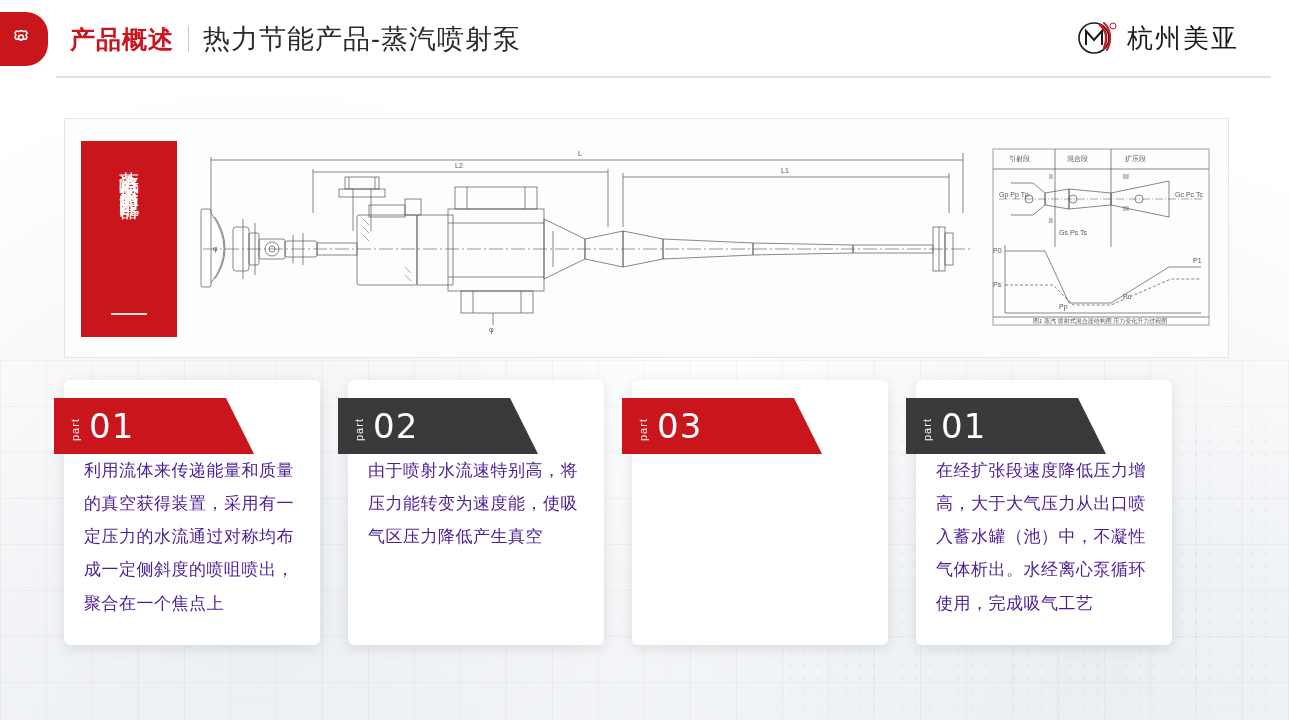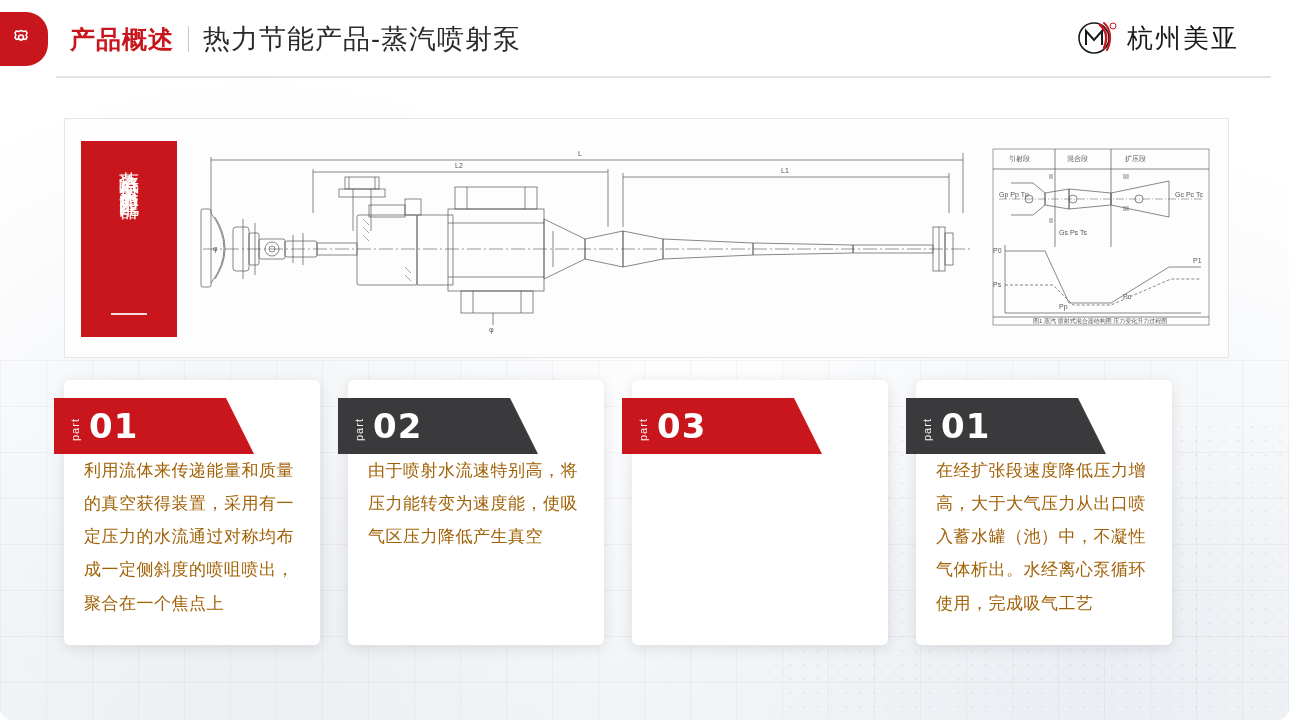--- a/index.html
+++ b/index.html
@@ -16,21 +16,20 @@
   }
   .page {
     position: relative;
     width: 1289px;
     height: 720px;
     background:
       radial-gradient(circle at 20% 85%, rgba(235,238,242,0.9) 0%, rgba(255,255,255,0) 45%),
       radial-gradient(circle at 85% 90%, rgba(232,236,241,0.85) 0%, rgba(255,255,255,0) 40%),
       linear-gradient(180deg, #ffffff 0%, #ffffff 60%, #f4f6f8 100%);
     overflow: hidden;
-    border-radius: 12px;
   }
   .bg-grid {
     position: absolute;
     left: 0; top: 360px;
     width: 1289px; height: 363px;
     background-image:
       linear-gradient(to right, rgba(0,0,0,0.035) 1px, transparent 1px),
       linear-gradient(to bottom, rgba(0,0,0,0.035) 1px, transparent 1px);
     background-size: 46px 46px;
     pointer-events: none;
@@ -205,26 +204,26 @@
     font-size: 11px;
     letter-spacing: 1px;
     writing-mode: vertical-rl;
     transform: rotate(180deg);
     line-height: 1;
     height: 30px;
     opacity: 0.95;
   }
   .tab-num {
     font-size: 34px;
-    font-weight: bold;
+    font-weight: normal;
     font-family: "DejaVu Sans", sans-serif;
     letter-spacing: 1px;
   }
   .card-text {
-    color: #a16207;
+    color: #4c1d95;
     font-size: 17px;
     line-height: 1.95;
     letter-spacing: 0.5px;
   }
 </style>
 </head>
 <body>
 
 <div class="page">
   <div class="bg-grid"></div>

